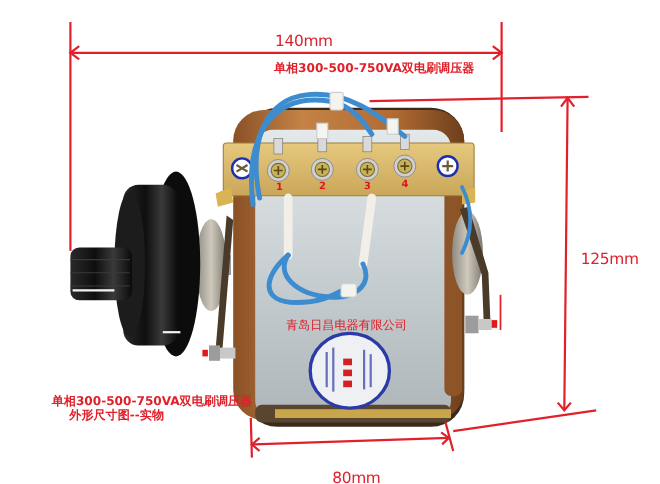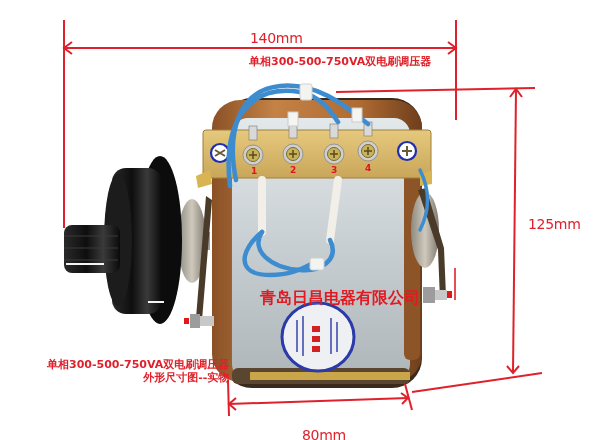--- a/index.html
+++ b/index.html
@@ -4,21 +4,21 @@
   <style>
     html, body { margin: 0; padding: 0; }
     body { width: 600px; height: 440px; background: #ffffff; position: relative; overflow: hidden; font-family: "DejaVu Sans", sans-serif; }
     .stage { position: absolute; left: 0; top: 0; width: 600px; height: 440px; }
     svg.scene { position: absolute; left: 0; top: 0; width: 600px; height: 440px; }
     .lbl { position: absolute; color: #e0202a; white-space: nowrap; line-height: 1; }
     .dim { font-size: 14px; letter-spacing: -0.3px; }
     .title { font-size: 11px; font-weight: bold; }
     .caption { font-size: 11px; font-weight: bold; line-height: 13px; }
     .caption div { white-space: nowrap; }
-    .company { font-size: 16px; font-weight: bold; color: #e11a22; }
+    .company { font-size: 11px; font-weight: normal; color: #e11a22; }
     .term { position: absolute; color: #e0141e; font-size: 9px; font-weight: bold; }
   </style>
 </head>
 <body>
 
 <div class="stage">
   <svg class="scene" viewBox="0 0 600 440">
     <defs>
       <linearGradient id="coilGrad" x1="0" y1="0" x2="1" y2="0">
         <stop offset="0" stop-color="#8a5126"></stop>
@@ -202,26 +202,26 @@
       <line x1="229" y1="404" x2="408" y2="398"></line>
       <polyline points="236,398 229,404 236,410"></polyline>
       <polyline points="401,393 408,398 402,404"></polyline>
 
       <line x1="455" y1="268" x2="455" y2="300" stroke-width="1.6"></line>
     </g>
   </svg>
 
   <div class="lbl dim" style="left:250px; top:31px;">140mm</div>
   <div class="lbl title" style="left:249px; top:56px;">单相300-500-750VA双电刷调压器</div>
-  <div class="lbl dim" style="left:528px; top:217px;">125mm</div>
+  <div class="lbl dim" style="left:528px; top:229px;">125mm</div>
   <div class="lbl dim" style="left:302px; top:428px;">80mm</div>
   <div class="lbl company" style="left:260px; top:290px;">青岛日昌电器有限公司</div>
 
   <div class="lbl caption" style="left:47px; top:358px;">
     <div>单相300-500-750VA双电刷调压器</div>
-    <div style="padding-left:16px;text-align:right;">外形尺寸图--实物</div>
+    <div style="padding-left:16px;">外形尺寸图--实物</div>
   </div>
 
   <div class="term" style="left:251px; top:166px;">1</div>
   <div class="term" style="left:290px; top:165px;">2</div>
   <div class="term" style="left:331px; top:165px;">3</div>
   <div class="term" style="left:365px; top:163px;">4</div>
 </div>
 
 </body></html>

